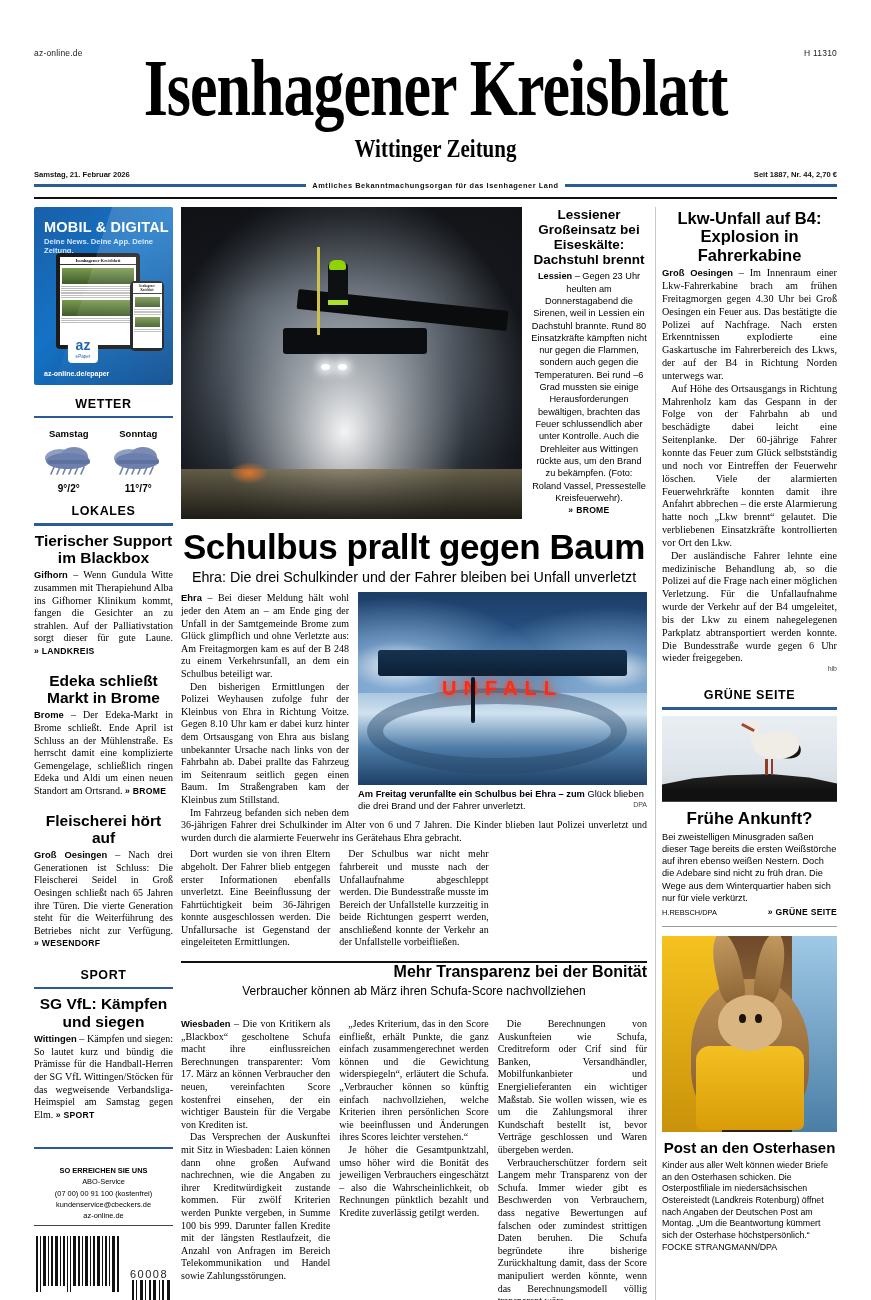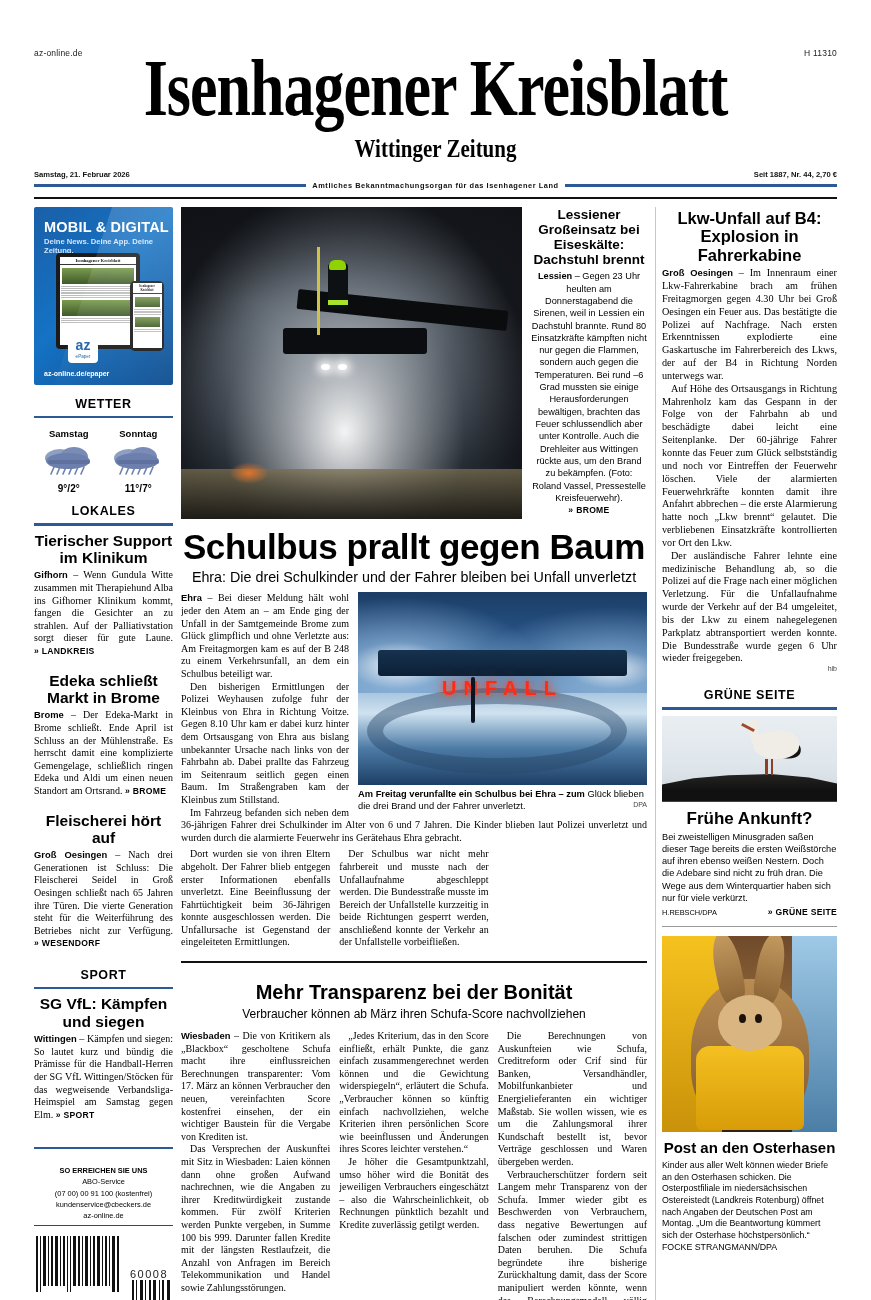--- a/index.html
+++ b/index.html
@@ -168,23 +168,23 @@
 
   
   .main-h { font-family:"Liberation Sans", sans-serif; font-weight:700; font-size:35px;
     text-align:center; line-height:1.02; margin-top:10px; letter-spacing:-.4px; }
   .main-sub { font-family:"Liberation Sans", sans-serif; font-size:14.3px;
     text-align:center; margin:5px 0 7px; }
   .cols3 { display:flex; gap:9px; }
   .cols3 > div { flex:1; }
   .wrapbox { float:right; width:62%; margin:0 0 4px 9px; }
 
-  .story2-h { font-family:"Liberation Sans", sans-serif; font-weight:700; font-size:20px;
-    text-align:center; margin-top:18px; }
-  .story2-sub { font-family:"Liberation Sans", sans-serif; font-size:12px; text-align:center; margin:3px 0 9px; }
+  .story2-h { font-family:"Liberation Sans", sans-serif; font-weight:700; font-size:16px;
+    text-align:right; margin-top:0; }
+  .story2-sub { font-family:"Liberation Sans", sans-serif; font-size:12px; text-align:center; margin:3px 0 20px; }
 
   
   .contact { text-align:center; font-family:"Liberation Sans", sans-serif;
     font-size:7.4px; line-height:1.5; font-weight:700; padding:16px 0 4px; }
   .contact .t { font-size:7.4px; }
   .contact .n { font-weight:400; }
   .barcode-wrap { display:flex; align-items:flex-end; gap:8px; padding-top:10px;}
   .bars { height:60px; flex:0 0 auto; }
   .bars2 { height:26px; }
   .bc-num { font-family:"Liberation Sans", sans-serif; font-size:11px; letter-spacing:1.5px; color:#222; }
@@ -311,21 +311,21 @@
           </div>
           <div class="wx-temp">11°/7°</div>
         </div>
       </div>
 
       <div style="height:10px"></div>
       <div class="sect-head">LOKALES</div>
       <div class="sect-rule"></div>
 
       <div>
-        <div class="teaser-h">Tierischer Support im Klinikum</div>
+        <div class="teaser-h">Tierischer Support im Blackbox</div>
         <div class="body-s"><b class="kicker">Gifhorn</b><span> – Wenn Gundula Witte zusammen mit Therapiehund Alba ins Gifhorner Klinikum kommt, fangen die Gesichter an zu strahlen. Auf der Palliativstation sorgt dieser für gute Laune.</span> <span class="ref">» LANDKREIS</span></div>
       </div>
 
       <div style="height:14px"></div>
       <div>
         <div class="teaser-h">Edeka schließt Markt in Brome</div>
         <div class="body-s"><b class="kicker">Brome</b><span> – Der Edeka-Markt in Brome schließt. Ende April ist Schluss an der Mühlenstraße. Es herrscht damit eine komplizierte Gemengelage, schließlich ringen Edeka und Aldi um einen neuen Standort am Ortsrand.</span> <span class="ref">» BROME</span></div>
       </div>
 
       <div style="height:14px"></div>

